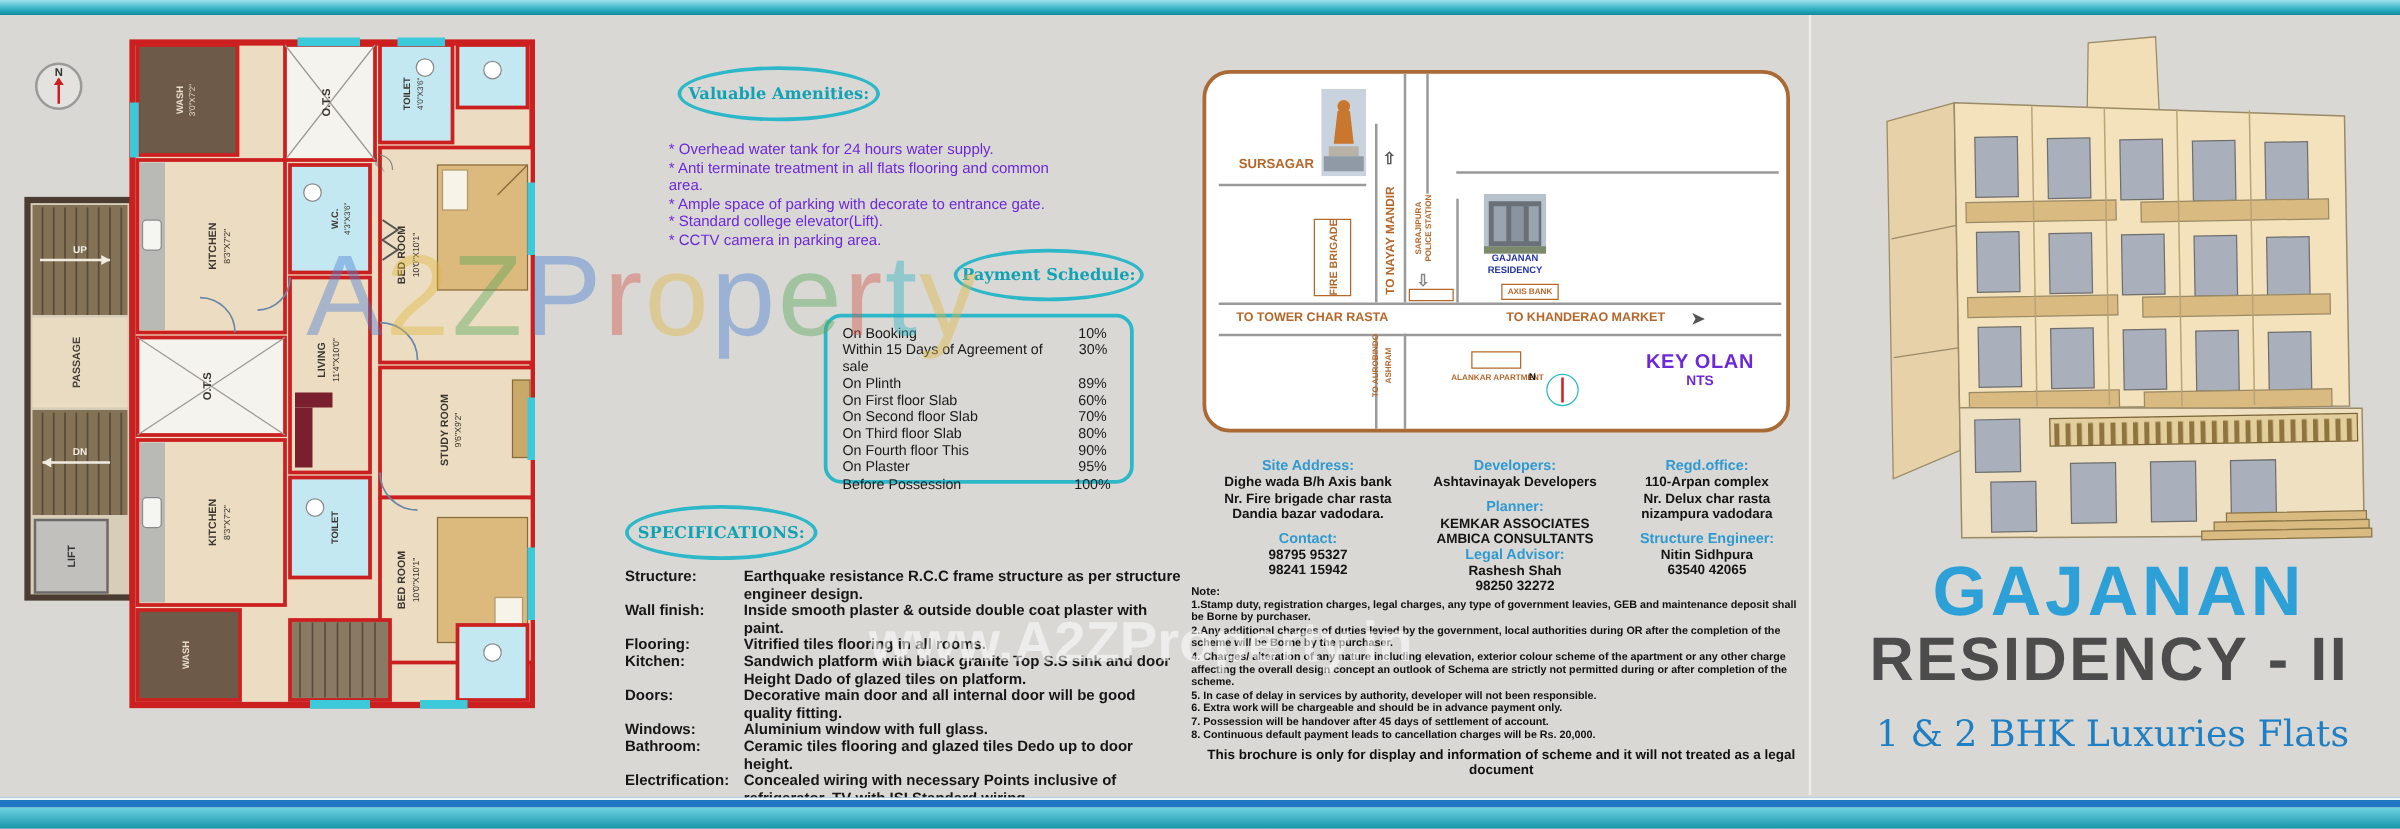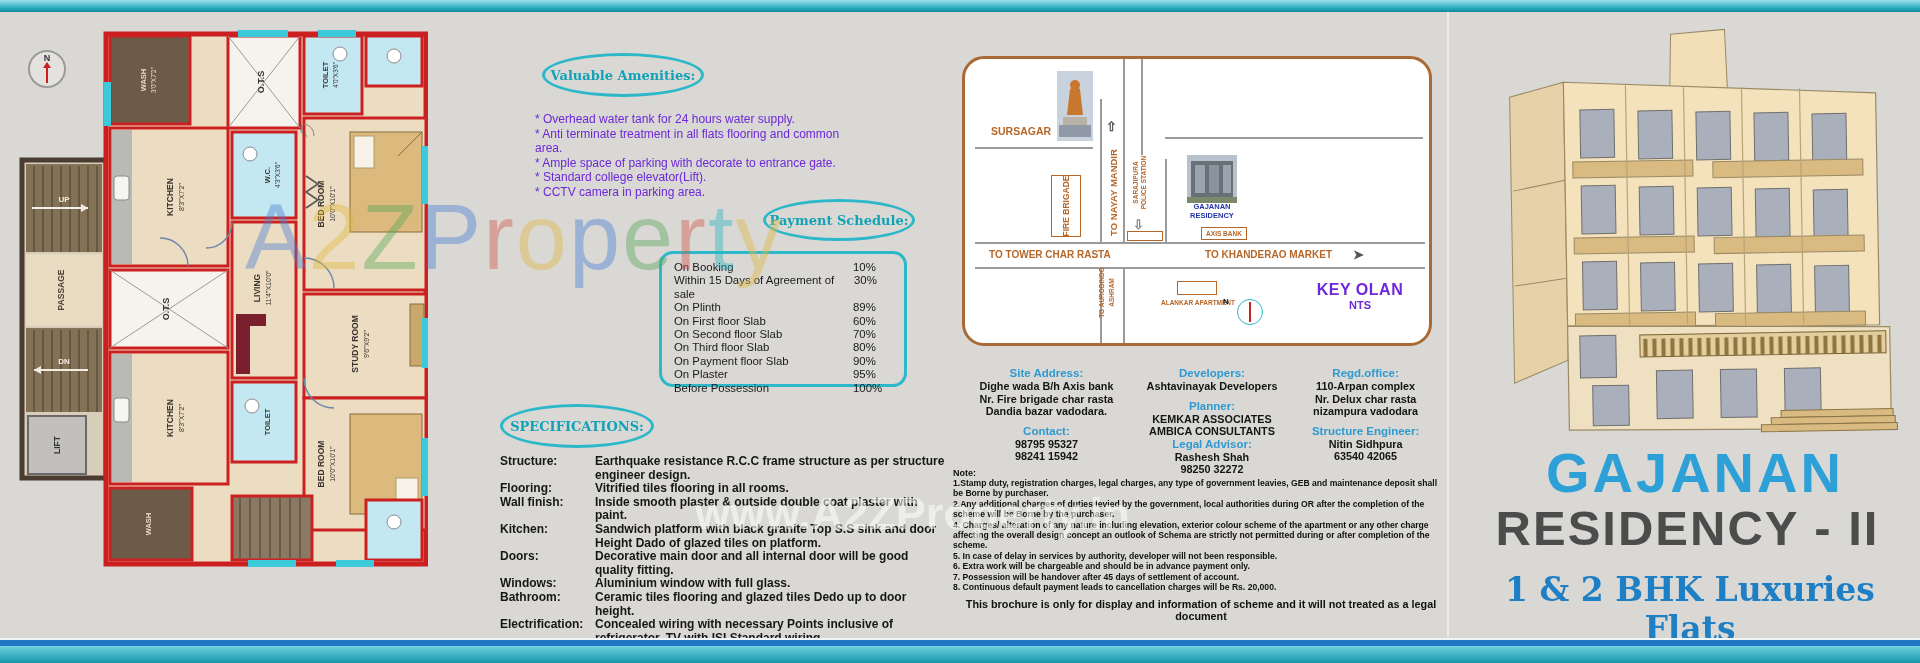--- a/index.html
+++ b/index.html
@@ -40,21 +40,21 @@
   .oval-amenities { left:542px; top:53px;  width:162px; height:44px; }
   .oval-payment   { left:763px; top:199px; width:152px; height:42px; }
   .oval-specs     { left:500px; top:404px; width:154px; height:44px; }
 
   .amenities { position:absolute; left:535px; top:112px; width:330px;
     font-size:12px; color:#6d28d9; line-height:14.6px; }
 
   .payment-box { position:absolute; left:659px; top:251px; width:248px; height:136px;
     border:3px solid #2cb8c8; border-radius:14px; padding:7px 9px 6px 12px; }
   .pay-row { display:flex; justify-content:space-between; font-size:11.4px; color:#1a1a1a; line-height:13.4px; }
-  .pay-row .pct { width:42px; text-align:left; }
+  .pay-row .pct { width:42px; text-align:center; }
 
   .specs { position:absolute; left:500px; top:455px; width:445px; font-size:12px; color:#161616; }
   .spec-row { display:flex; line-height:13.6px; }
   .spec-row .k { width:95px; flex:0 0 95px; font-weight:bold; }
   .spec-row .v { flex:1; font-weight:bold; }
 
   
   .map { position:absolute; left:962px; top:56px; width:470px; height:290px; background:#fff;
     border:3px solid #a96a35; border-radius:22px; overflow:hidden; }
   .map .rd { position:absolute; background:#9a9a9a; }
@@ -86,21 +86,21 @@
   .notes .nh { font-size:9px; font-weight:bold; line-height:10px; }
   .notes .ni { font-size:8.6px; font-weight:bold; line-height:10.4px; }
   .disclaimer { margin-top:6px; text-align:center; font-size:10.8px; font-weight:bold; color:#101010; }
 
   
   .title1 { position:absolute; left:1470px; top:440px; width:450px; text-align:center;
     font-size:56px; font-weight:bold; color:#2ea0d8; letter-spacing:3px; }
   .title2 { position:absolute; left:1455px; top:500px; width:465px; text-align:center;
     font-size:49px; font-weight:bold; color:#4c4c4c; letter-spacing:2px; }
   .subtitle { position:absolute; left:1460px; top:570px; width:460px; text-align:center;
-    font-family:"DejaVu Serif", serif; font-size:33px; font-weight:bold; color:#1e7fc4; }
+    font-family:"DejaVu Serif", serif; font-size:29px; font-weight:normal; color:#1e7fc4; }
 
   svg text { font-family:"Liberation Sans", sans-serif; }
   .plan-svg { position:absolute; left:18px; top:26px; }
   .bldg-svg { position:absolute; left:1478px; top:28px; }
 </style>
 </head>
 <body>
 
 <div id="page">
 
@@ -279,46 +279,46 @@
       </div>
     <div class="pay-row">
         <span>On Second floor Slab</span>
         <span class="pct">70%</span>
       </div>
     <div class="pay-row">
         <span>On Third floor Slab</span>
         <span class="pct">80%</span>
       </div>
     <div class="pay-row">
-        <span>On Payment floor Slab</span>
+        <span>On Fourth floor This</span>
         <span class="pct">90%</span>
       </div>
     <div class="pay-row">
         <span>On Plaster</span>
         <span class="pct">95%</span>
       </div>
     <div class="pay-row">
         <span>Before Possession</span>
         <span class="pct">100%</span>
       </div>
   </div>
 
   <div class="oval oval-specs">SPECIFICATIONS:</div>
   <div class="specs">
     <div class="spec-row">
         <span class="k">Structure:</span>
         <span class="v">Earthquake resistance R.C.C frame structure as per structure engineer design.</span>
       </div>
     <div class="spec-row">
+        <span class="k">Wall finish:</span>
+        <span class="v">Inside smooth plaster &amp; outside double coat plaster with paint.</span>
+      </div>
+    <div class="spec-row">
         <span class="k">Flooring:</span>
         <span class="v">Vitrified tiles flooring in all rooms.</span>
-      </div>
-    <div class="spec-row">
-        <span class="k">Wall finish:</span>
-        <span class="v">Inside smooth plaster &amp; outside double coat plaster with paint.</span>
       </div>
     <div class="spec-row">
         <span class="k">Kitchen:</span>
         <span class="v">Sandwich platform with black granite Top S.S sink and door Height Dado of glazed tiles on platform.</span>
       </div>
     <div class="spec-row">
         <span class="k">Doors:</span>
         <span class="v">Decorative main door and all internal door will be good quality fitting.</span>
       </div>
     <div class="spec-row">

